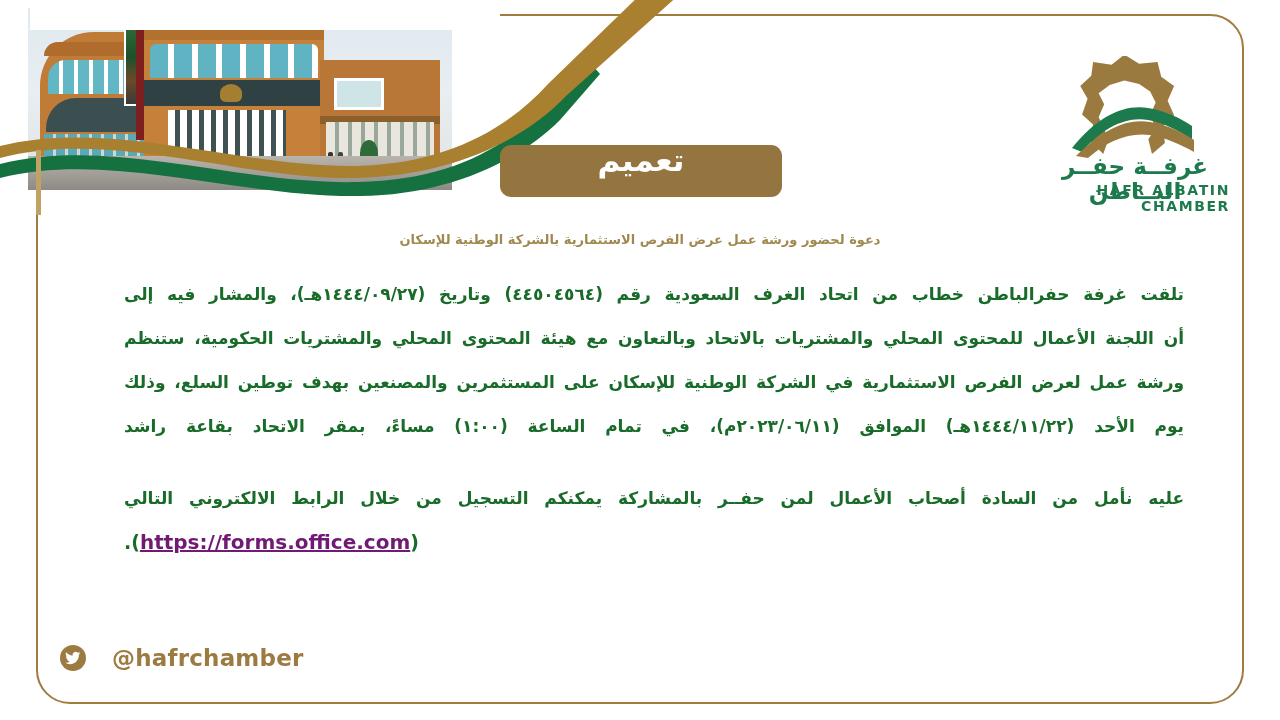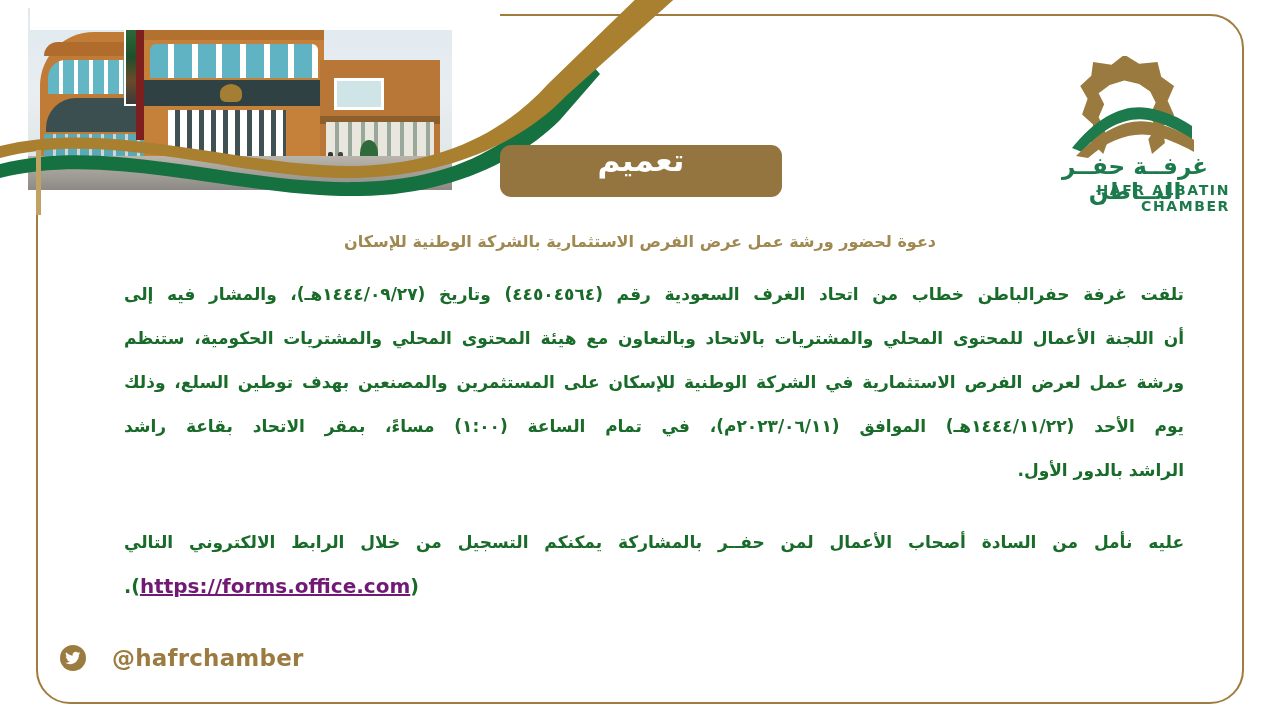--- a/index.html
+++ b/index.html
@@ -164,21 +164,21 @@
     position:absolute;left:0;top:126px;width:190px;
     color:#1d7a4d;font-size:14px;font-weight:700;
     letter-spacing:1.6px;
   }
 
   
   .headline{
     position:absolute;left:120px;top:232px;width:1040px;
     text-align:center;
     color:#a08950;
-    font-size:16px;font-weight:700;
+    font-size:13px;font-weight:700;
     direction:rtl;
   }
   .body{
     position:absolute;left:124px;top:272px;width:1060px;
     direction:rtl;
     color:#186b28;
     font-size:17px;
     font-weight:700;
     line-height:44px;
   }
@@ -294,21 +294,20 @@
     <div class="logo-en">HAFR ALBATIN CHAMBER</div>
   </div>
 
   <div class="headline">دعوة لحضور ورشة عمل عرض الفرص الاستثمارية بالشركة الوطنية للإسكان</div>
 
   <div class="body">
     <p class="p-justify">تلقت غرفة حفرالباطن خطاب من اتحاد الغرف السعودية رقم (٤٤٥٠٤٥٦٤) وتاريخ (١٤٤٤/٠٩/٢٧هـ)، والمشار فيه إلى</p>
     <p class="p-justify">أن اللجنة الأعمال للمحتوى المحلي والمشتريات بالاتحاد وبالتعاون مع هيئة المحتوى المحلي والمشتريات الحكومية، ستنظم</p>
     <p class="p-justify">ورشة عمل لعرض الفرص الاستثمارية في الشركة الوطنية للإسكان على المستثمرين والمصنعين بهدف توطين السلع، وذلك</p>
     <p class="p-justify">يوم الأحد (١٤٤٤/١١/٢٢هـ) الموافق (٢٠٢٣/٠٦/١١م)، في تمام الساعة (١:٠٠) مساءً، بمقر الاتحاد بقاعة راشد</p>
-    <p>الراشد بالدور الأول.</p>
     <div class="p-gap"></div>
     <p class="p-justify">عليه نأمل من السادة أصحاب الأعمال لمن حفــر بالمشاركة يمكنكم التسجيل من خلال الرابط الالكتروني التالي</p>
     <p class="p-link">
       <span class="paren">(</span><a class="link-a" href="#">https://forms.office.com</a><span class="paren">).</span>
     </p>
   </div>
 
   <div class="footer">
     <span class="tw-icon">
       <svg viewBox="0 0 24 24" aria-hidden="true">

